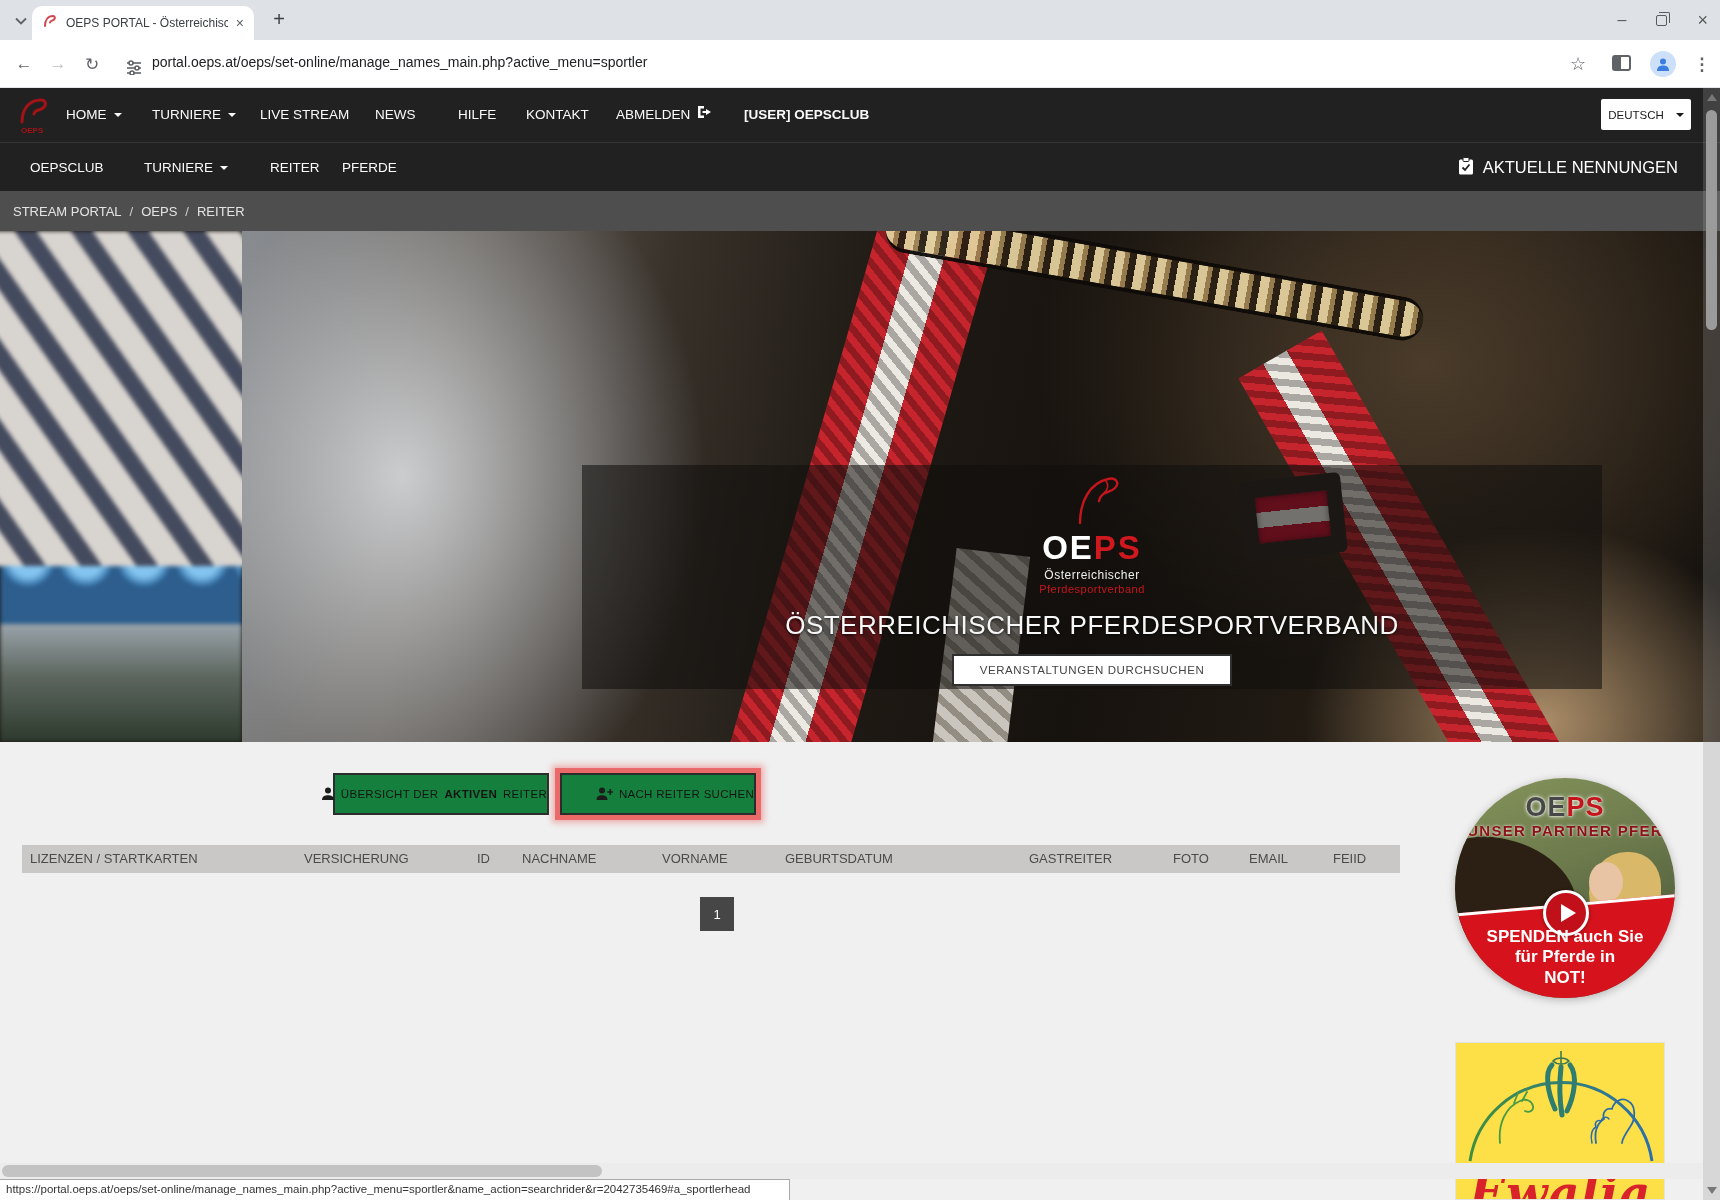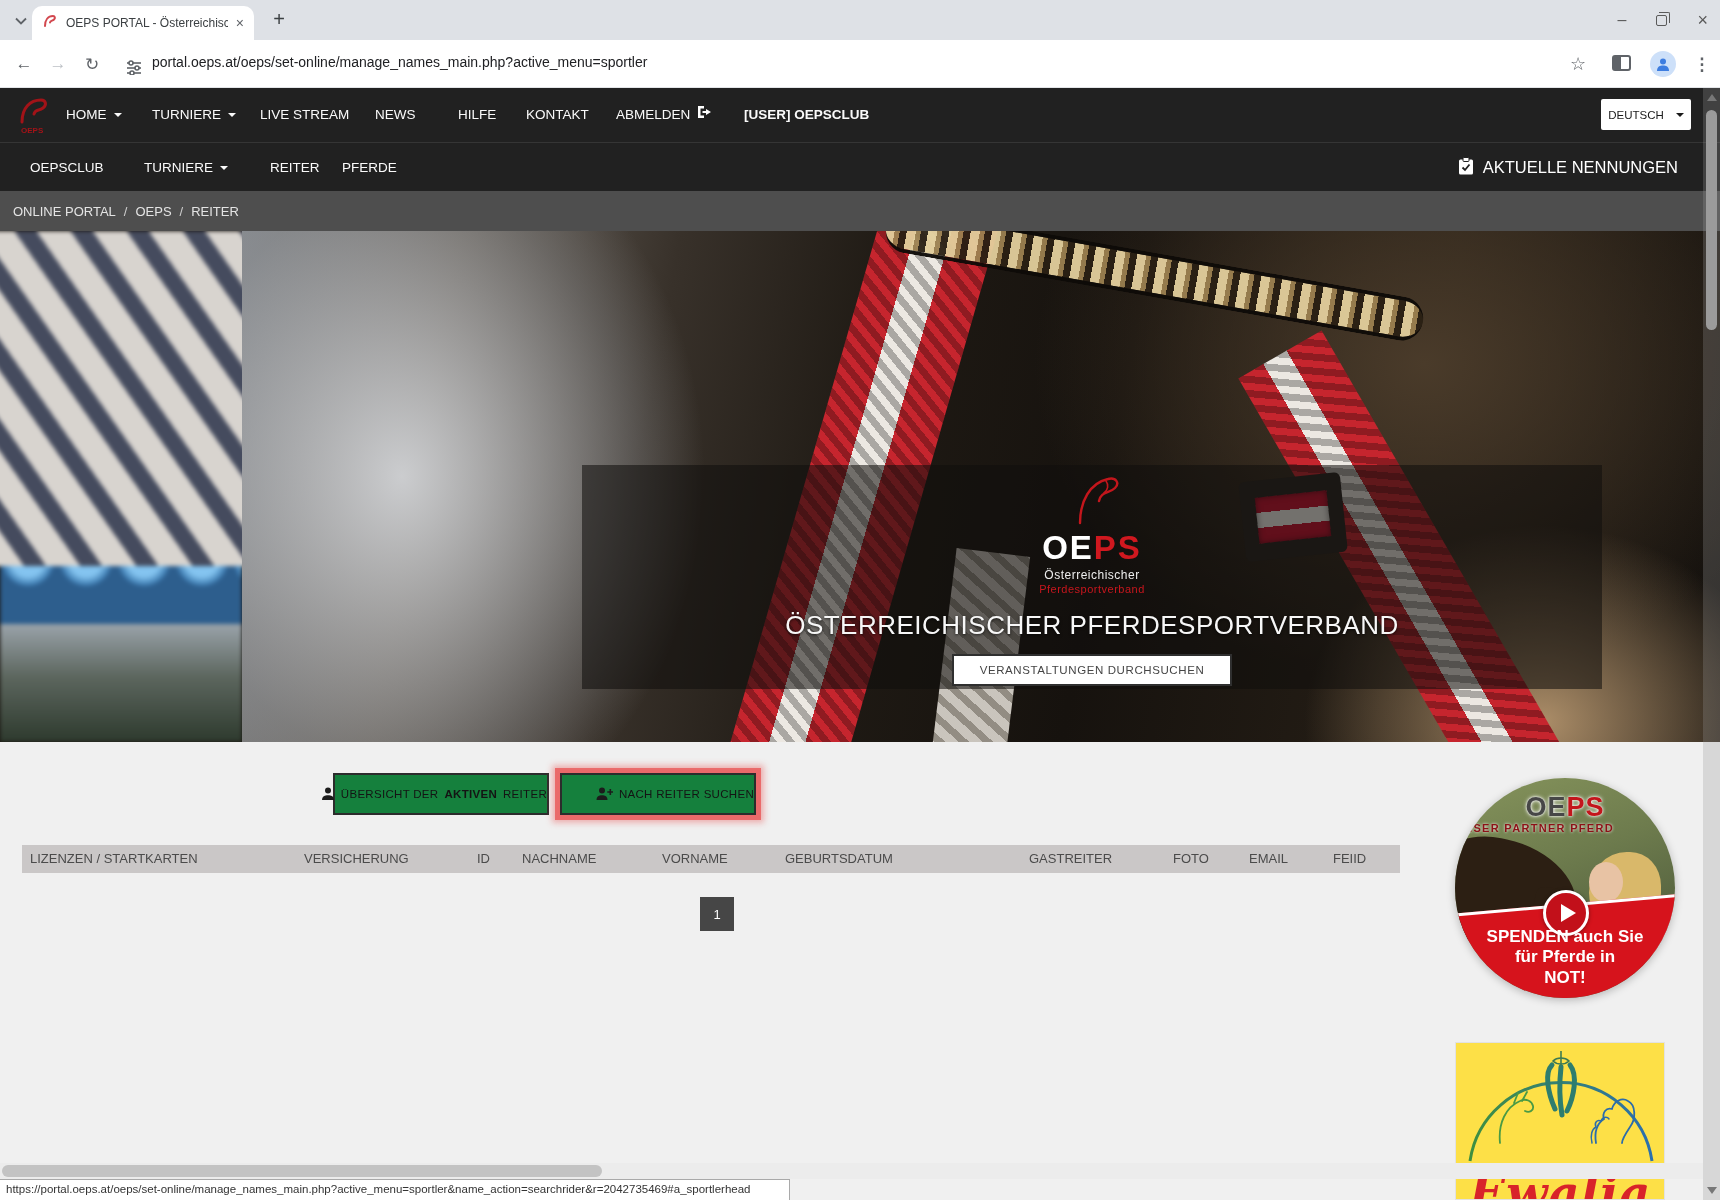--- a/index.html
+++ b/index.html
@@ -124,21 +124,21 @@
   .badge-horse { position:absolute; left:-26px; top:62px; width:150px; height:110px; background:#2c1f13;
                  border-radius:42% 58% 46% 54%; transform:rotate(12deg); }
   .badge-horse:before { content:""; position:absolute; right:-8px; top:38px; width:52px; height:34px; background:#2c1f13;
                         border-radius:30% 70% 60% 40%; }
   .badge-hair { position:absolute; right:14px; top:74px; width:72px; height:78px; background:#d9b86a; border-radius:55% 45% 50% 50%; }
   .badge-face { position:absolute; right:52px; top:84px; width:34px; height:40px; background:#e8c3a4; border-radius:50%; }
   .badge-shirt { position:absolute; right:-6px; top:120px; width:78px; height:56px; background:#e8a7b0; border-radius:50% 50% 0 0; }
   .badge-brand { position:absolute; left:0; top:16px; width:100%; text-align:center; font-size:27px; font-weight:bold;
                  letter-spacing:1px; line-height:1; text-shadow:0 0 4px #fff,0 0 2px #fff; }
   .badge-brand .d { color:#474747; } .badge-brand .r { color:#c3161c; }
-  .badge-tagline { position:absolute; left:0; top:44px; width:100%; text-align:left; font-size:11px; font-weight:bold;
+  .badge-tagline { position:absolute; left:0; top:44px; width:100%; text-align:right; font-size:15px; font-weight:bold;
                    color:#8d1117; letter-spacing:1.3px; text-shadow:0 0 3px #fff; }
   .badge-red { position:absolute; left:-24px; right:-24px; bottom:-16px; height:110px; background:#d6131c;
                transform:rotate(-5deg); border-top:3px solid #fff; }
   .badge-play { position:absolute; left:88px; top:112px; width:46px; height:46px; border-radius:50%; background:#c2101a;
                 border:3px solid #fff; box-shadow:0 1px 4px rgba(0,0,0,.4); display:flex; align-items:center; justify-content:center; }
   .badge-play .tri { width:0; height:0; border-left:15px solid #fff; border-top:9px solid transparent;
                      border-bottom:9px solid transparent; margin-left:4px; }
   .badge-text { position:absolute; left:0; bottom:10px; width:100%; text-align:center; color:#fff; font-weight:bold;
                 font-size:17px; line-height:1.2; }
 
@@ -279,21 +279,21 @@
             <rect x="1" y="2.5" width="14" height="15" rx="1.5" fill="#fff"></rect>
             <rect x="5" y="0.5" width="6" height="4" rx="1" fill="#fff" stroke="#212121" stroke-width="1"></rect>
             <path d="M4.5 10.5 L7 13 L11.5 7.5" fill="none" stroke="#212121" stroke-width="1.8"></path>
           </svg>
       </span>
       <span>AKTUELLE NENNUNGEN</span>
     </span>
   </div>
 
   <div class="breadcrumb">
-    <span>ONLINE PORTAL</span>
+    <span>STREAM PORTAL</span>
     <span class="sep">/</span>
     <span>OEPS</span>
     <span class="sep">/</span>
     <span>REITER</span>
   </div>
 
   <div class="hero">
     <div class="hero-left">
       <div class="hl-stripes"></div>
       <div class="hl-scallops"></div>

